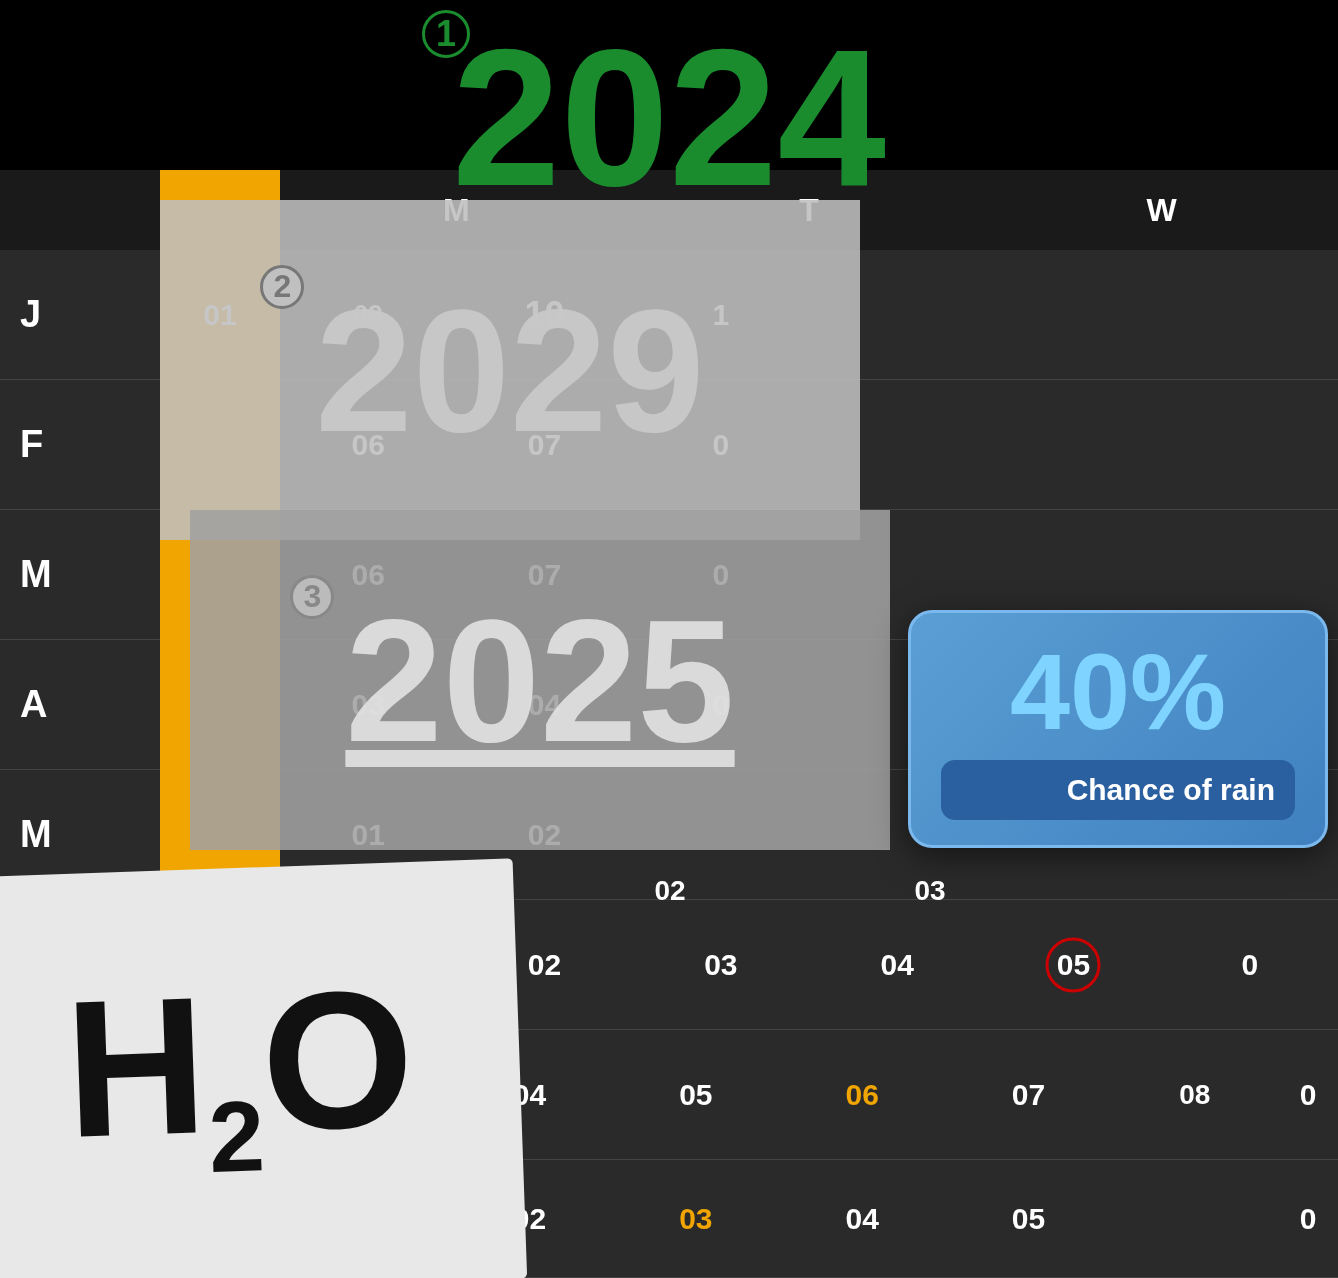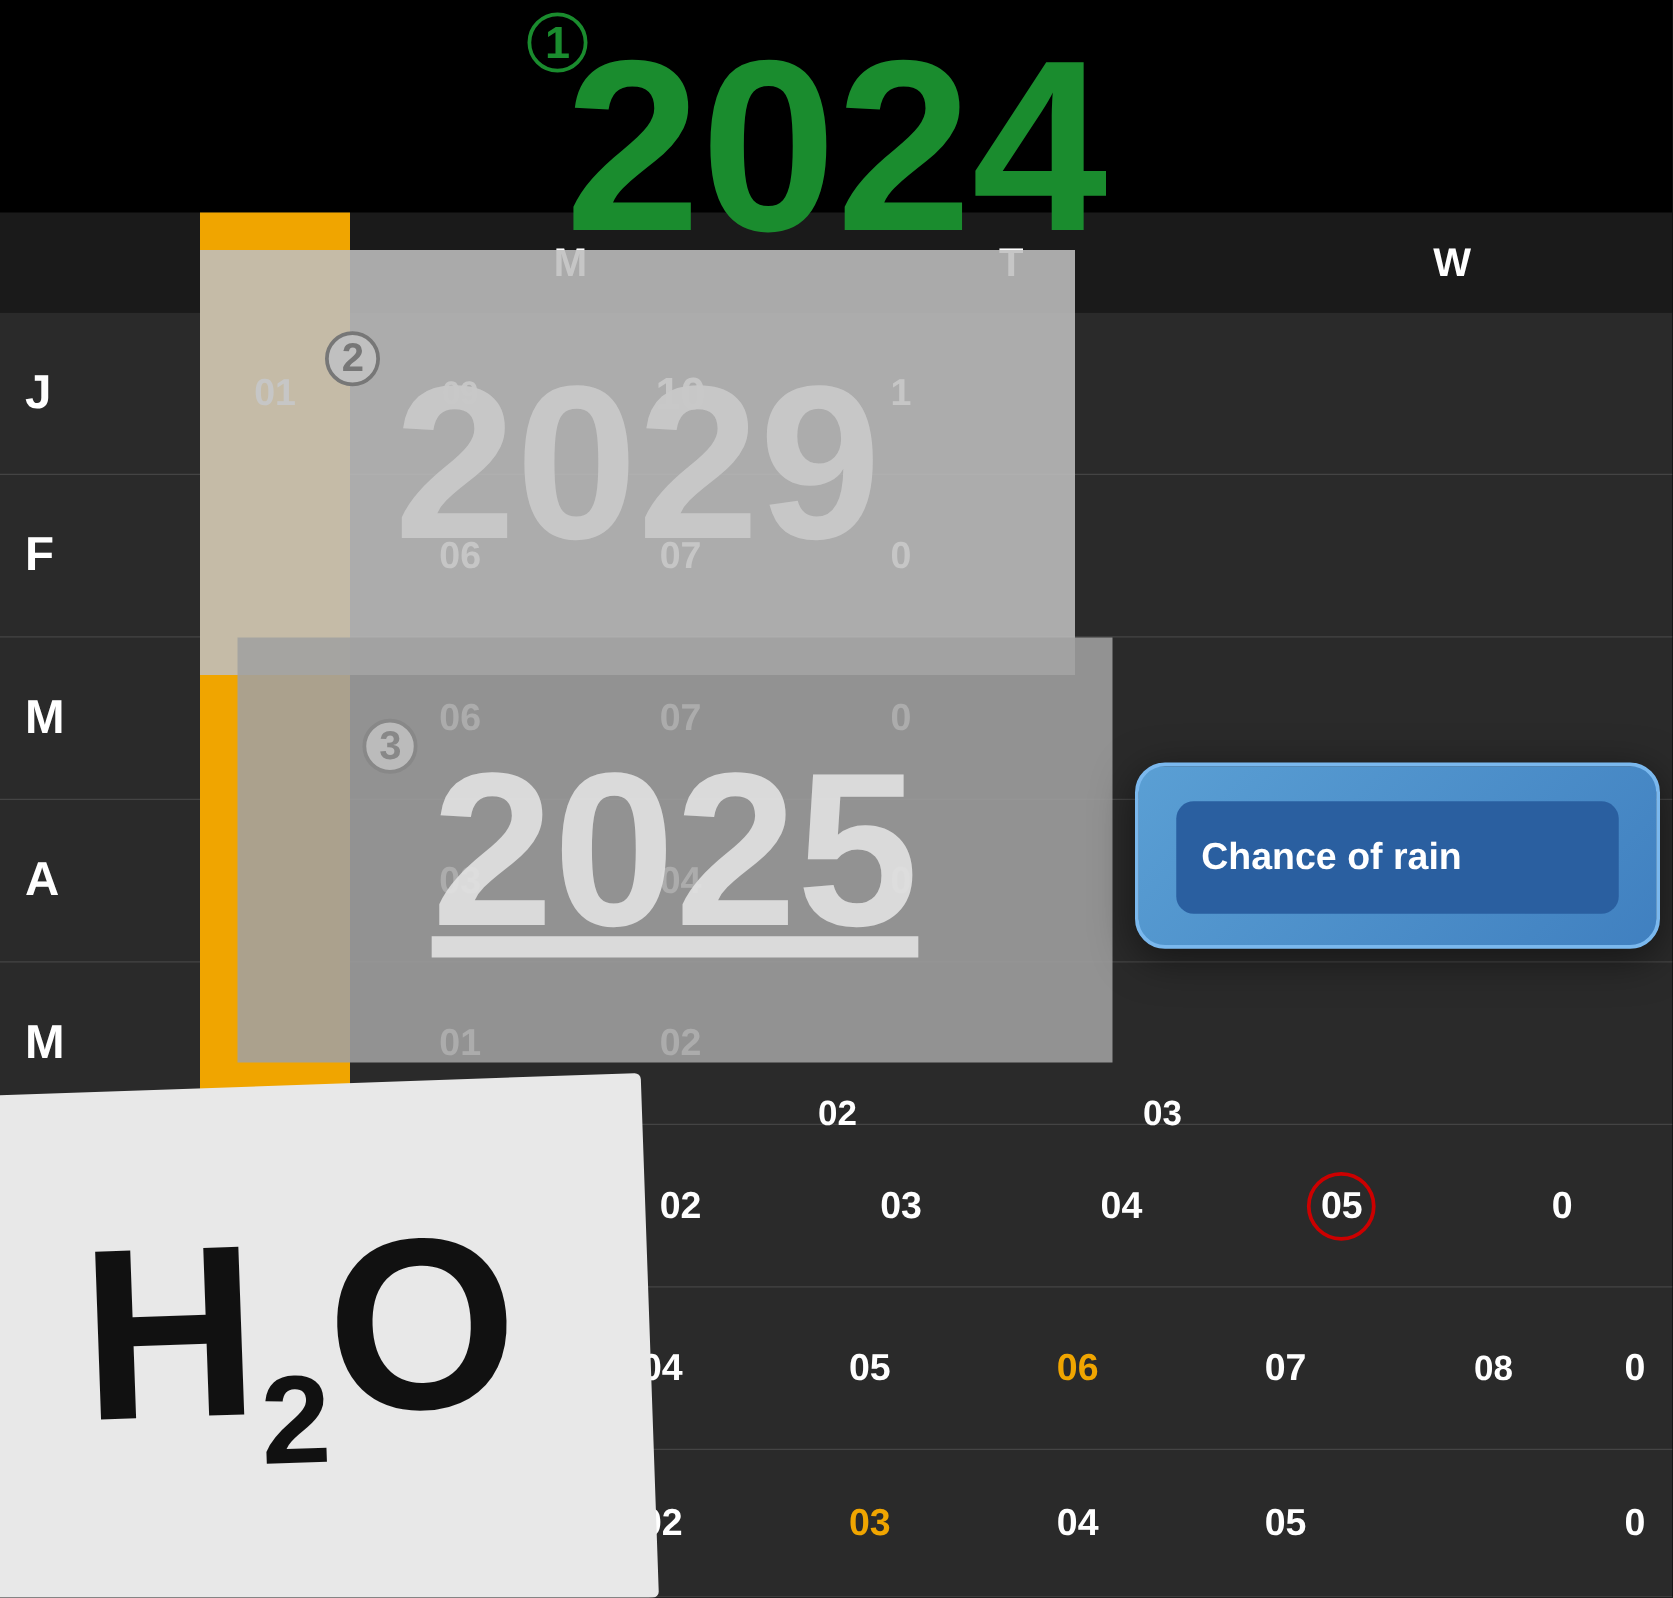--- a/index.html
+++ b/index.html
@@ -159,16 +159,17 @@
     <span style="position:absolute;top:-5px;left:-55px;font-size:32px;font-weight:bold;color:#888;background:#bbb;border:3px solid #888;border-radius:50%;width:44px;height:44px;display:flex;align-items:center;justify-content:center;">3</span>
     <div style="font-size:175px;font-weight:900;color:rgba(225,225,225,0.92);text-decoration:underline;">2025</div>
   </div>
 </div>
 
 <div style="position:absolute;bottom:-10px;left:-40px;width:560px;height:420px;background:#e8e8e8;z-index:15;display:flex;align-items:center;justify-content:center;transform:rotate(-2deg);border-radius:5px;">
   <div style="font-size:195px;font-weight:900;color:#111;font-family:Arial,sans-serif;line-height:0.9;">H<sub style="font-size:100px;vertical-align:sub;">2</sub>O</div>
 </div>
 
 <div style="position:absolute;top:610px;right:10px;width:420px;background:linear-gradient(135deg,#5a9fd4,#4080c0);border-radius:24px;z-index:20;padding:20px 30px 25px;border:3px solid #7ab8ee;box-shadow:0 8px 32px rgba(0,0,0,0.5);">
-  <div style="background:#2a5fa0;border-radius:14px;padding:28px 20px;margin-top:8px;text-align:left;">
+  <div style="font-size:108px;font-weight:900;color:#7ed4ff;text-align:center;line-height:1.1;">40%</div>
+  <div style="background:#2a5fa0;border-radius:14px;padding:13px 20px;margin-top:8px;text-align:right;">
     <span style="font-size:30px;font-weight:bold;color:#fff;">Chance of rain</span>
   </div>
 </div>
 
 </body></html>

